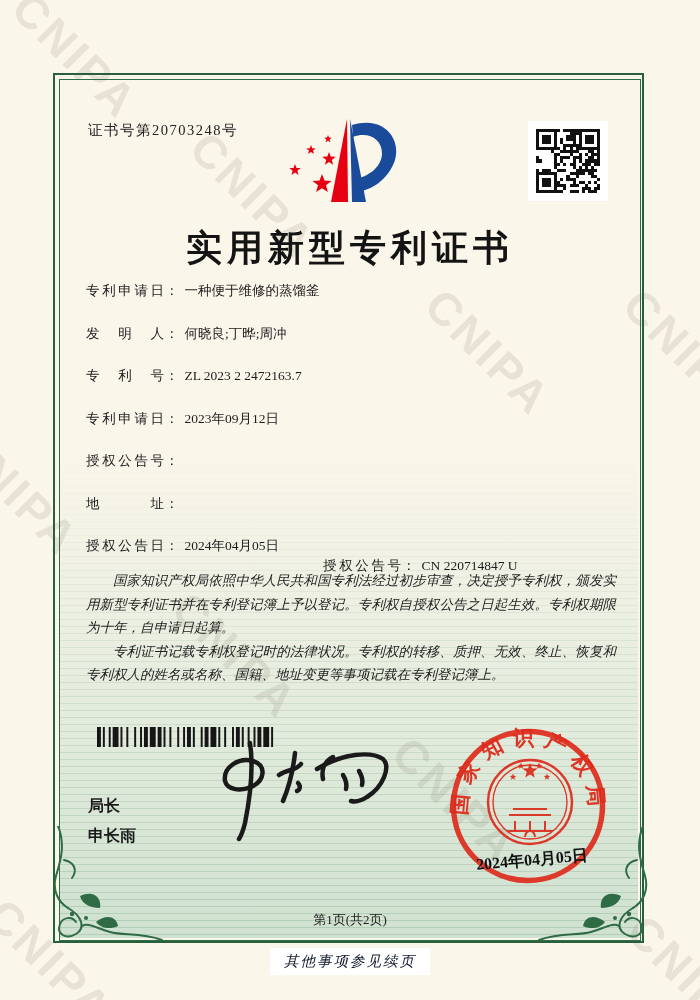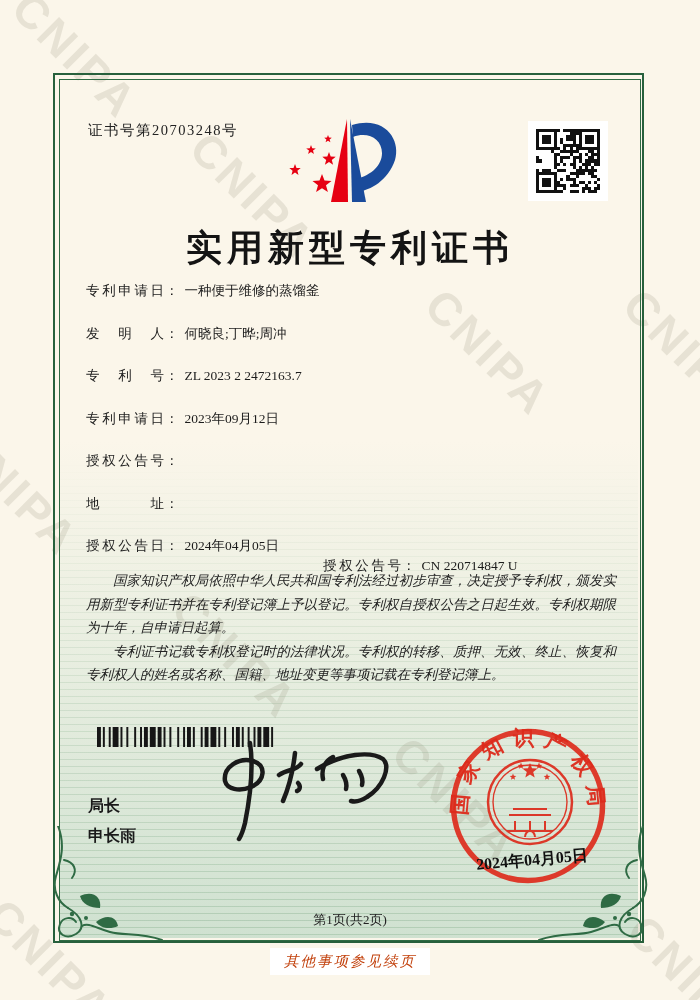--- a/index.html
+++ b/index.html
@@ -55,21 +55,21 @@
 
   .director{position:absolute;left:88px;top:791px;font-family:"Liberation Sans","DejaVu Sans",sans-serif;
       font-weight:700;font-size:16px;color:#1a1a1a;line-height:30px;}
 
   .signature{position:absolute;left:195px;top:723px;z-index:6;}
   .seal{position:absolute;left:443px;top:721px;z-index:6;}
 
   .page-note{position:absolute;left:0;right:0;top:911px;text-align:center;font-size:13px;color:#222;}
   .cont-note{position:absolute;left:0;right:0;top:948px;text-align:center;z-index:6;}
   .cont-note span{display:inline-block;background:#fff;padding:4px 14px;font-size:14.5px;
-      font-style:italic;color:#c2410c;letter-spacing:2px;}
+      font-style:italic;color:#0f172a;letter-spacing:2px;}
 </style>
 </head>
 <body>
 
 <div class="page">
 
   <div class="wm" style="left:75px;top:55px">CNIPA</div>
   <div class="wm" style="left:253px;top:195px">CNIPA</div>
   <div class="wm" style="left:488px;top:352px">CNIPA</div>
   <div class="wm" style="left:686px;top:352px">CNIPA</div>

